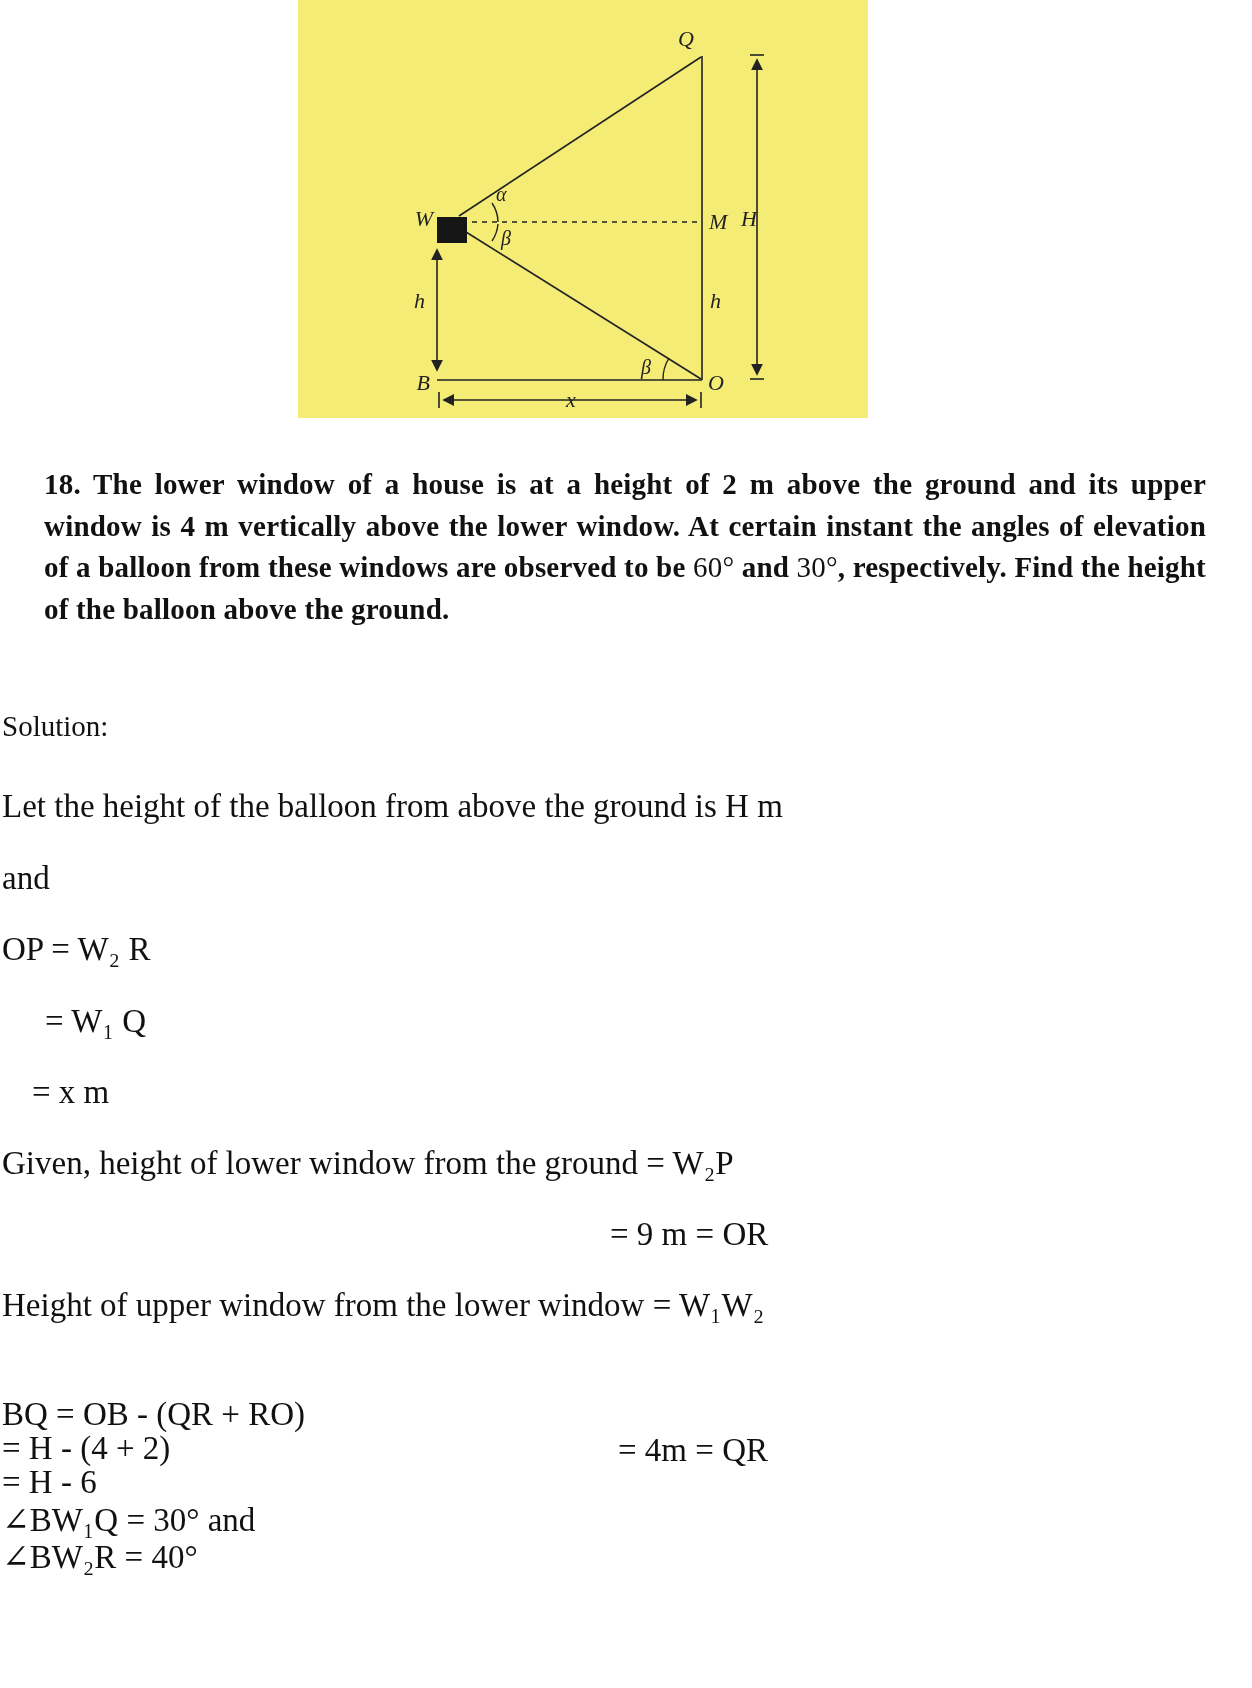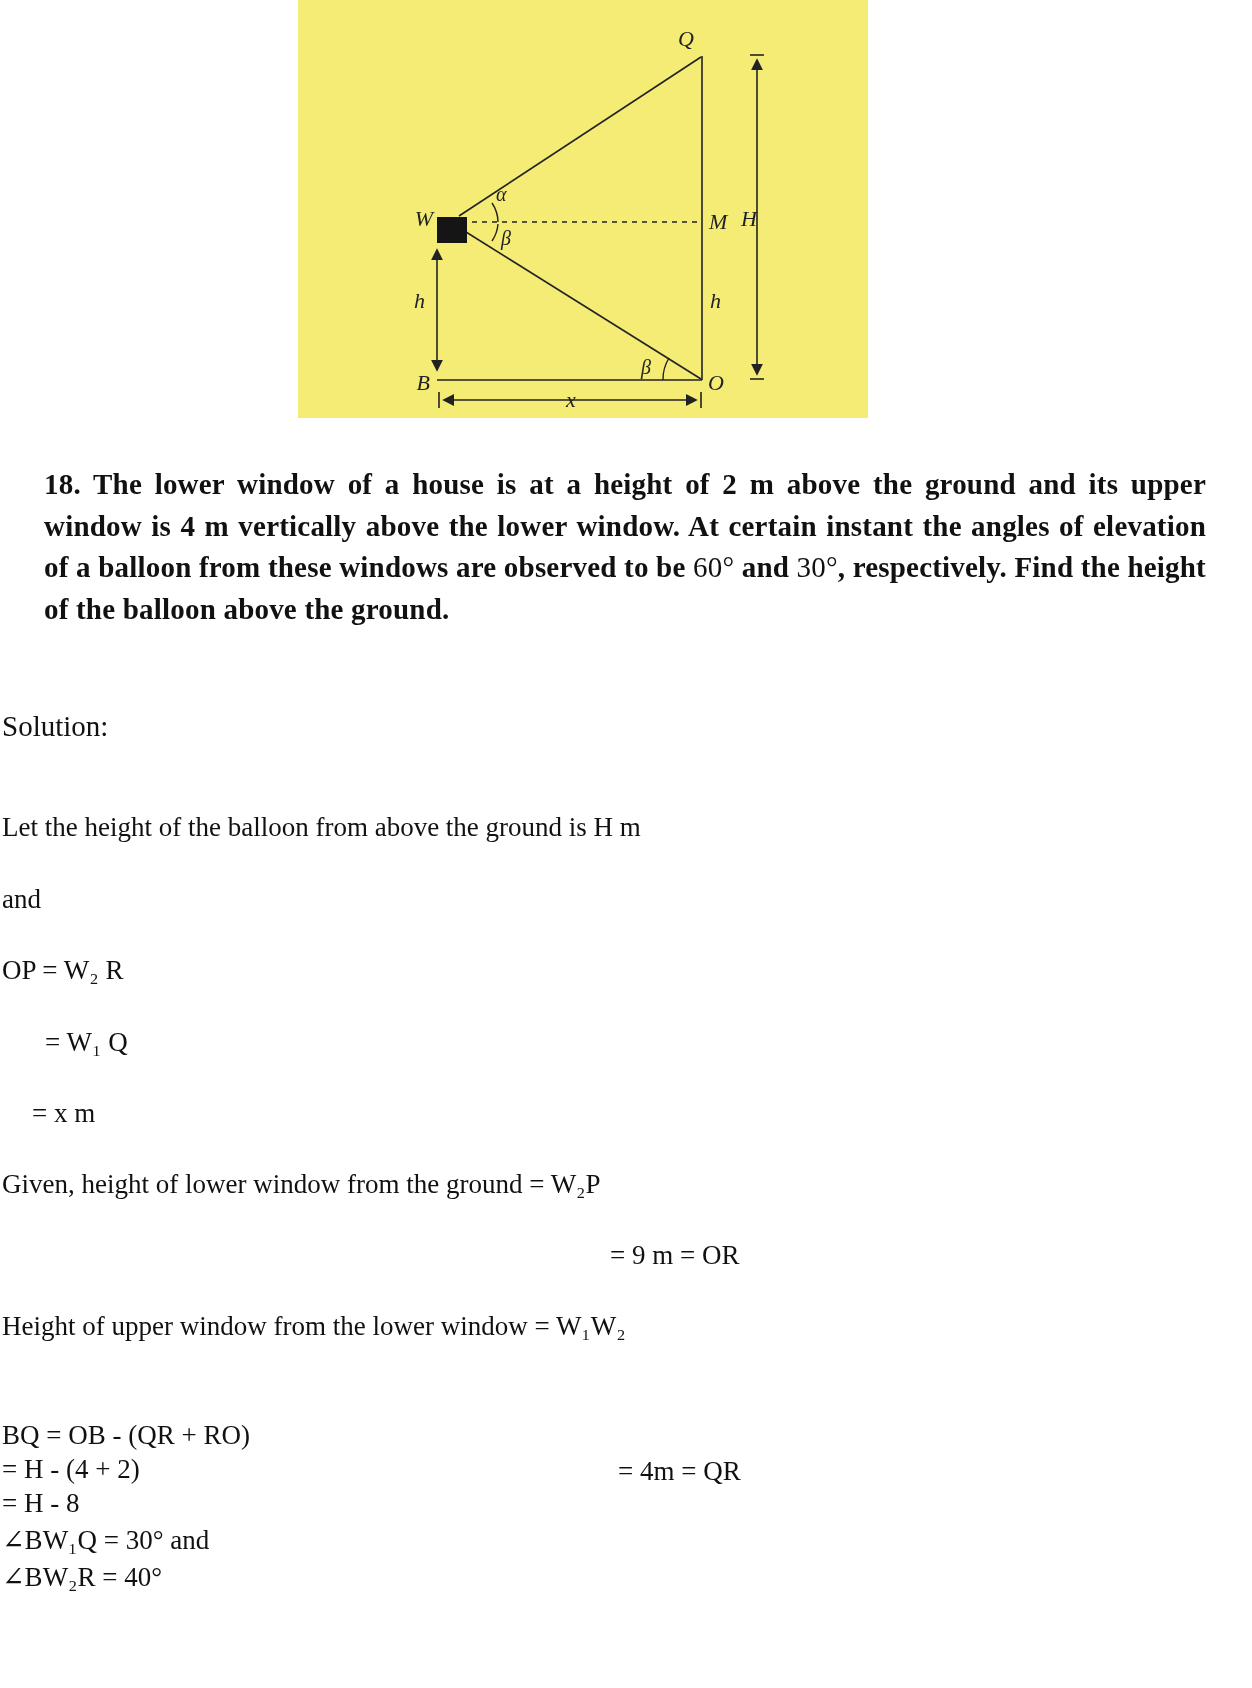--- a/index.html
+++ b/index.html
@@ -22,21 +22,21 @@
     position:absolute;left:2px;top:464px;width:1162px;
     font-weight:bold;font-size:29px;line-height:41.5px;
     text-align:justify;letter-spacing:0.2px;margin-left:42px;
   }
   .problem .math-seg{font-weight:normal;}
   .solution-heading{
     position:absolute;left:2px;top:710px;
     font-weight:normal;font-size:29px;
   }
   .sol-line{
-    position:absolute;font-size:27px;white-space:nowrap;margin-top:24px;
+    position:absolute;font-size:33px;white-space:nowrap;
   }
 </style>
 </head>
 <body>
 
 <div class="diagram-box" style="background: rgb(244, 236, 117);">
   <svg viewBox="0 0 570 418" xmlns="http://www.w3.org/2000/svg">
     <defs>
       <marker id="arw" viewBox="0 0 10 10" refX="8.5" refY="5" markerWidth="7.5" markerHeight="7.5" orient="auto-start-reverse">
         <path d="M0,0 L10,5 L0,10 z" fill="#222"></path>
@@ -105,15 +105,15 @@
 <div class="sol-line" style="left:2px;top:860px;">and</div>
 <div class="sol-line" style="left:2px;top:931px;">OP = W₂ R</div>
 <div class="sol-line" style="left:45px;top:1003px;">= W₁ Q</div>
 <div class="sol-line" style="left:32px;top:1074px;text-align:right;">= x m</div>
 <div class="sol-line" style="left:2px;top:1145px;text-align:right;">Given, height of lower window from the ground = W₂P</div>
 <div class="sol-line" style="left:610px;top:1216px;">= 9 m = OR</div>
 <div class="sol-line" style="left:2px;top:1287px;">Height of upper window from the lower window = W₁W₂</div>
 <div class="sol-line" style="left:618px;top:1432px;text-align:right;">= 4m = QR</div>
 <div class="sol-line" style="left:2px;top:1396px;">BQ = OB - (QR + RO)</div>
 <div class="sol-line" style="left:2px;top:1430px;">= H - (4 + 2)</div>
-<div class="sol-line" style="left:2px;top:1464px;">= H - 8</div>
+<div class="sol-line" style="left:2px;top:1464px;">= H - 6</div>
 <div class="sol-line" style="left:2px;top:1500px;">∠BW₁Q = 30° and</div>
 <div class="sol-line" style="left:2px;top:1537px;">∠BW₂R = 40°</div>
 
 </body></html>

